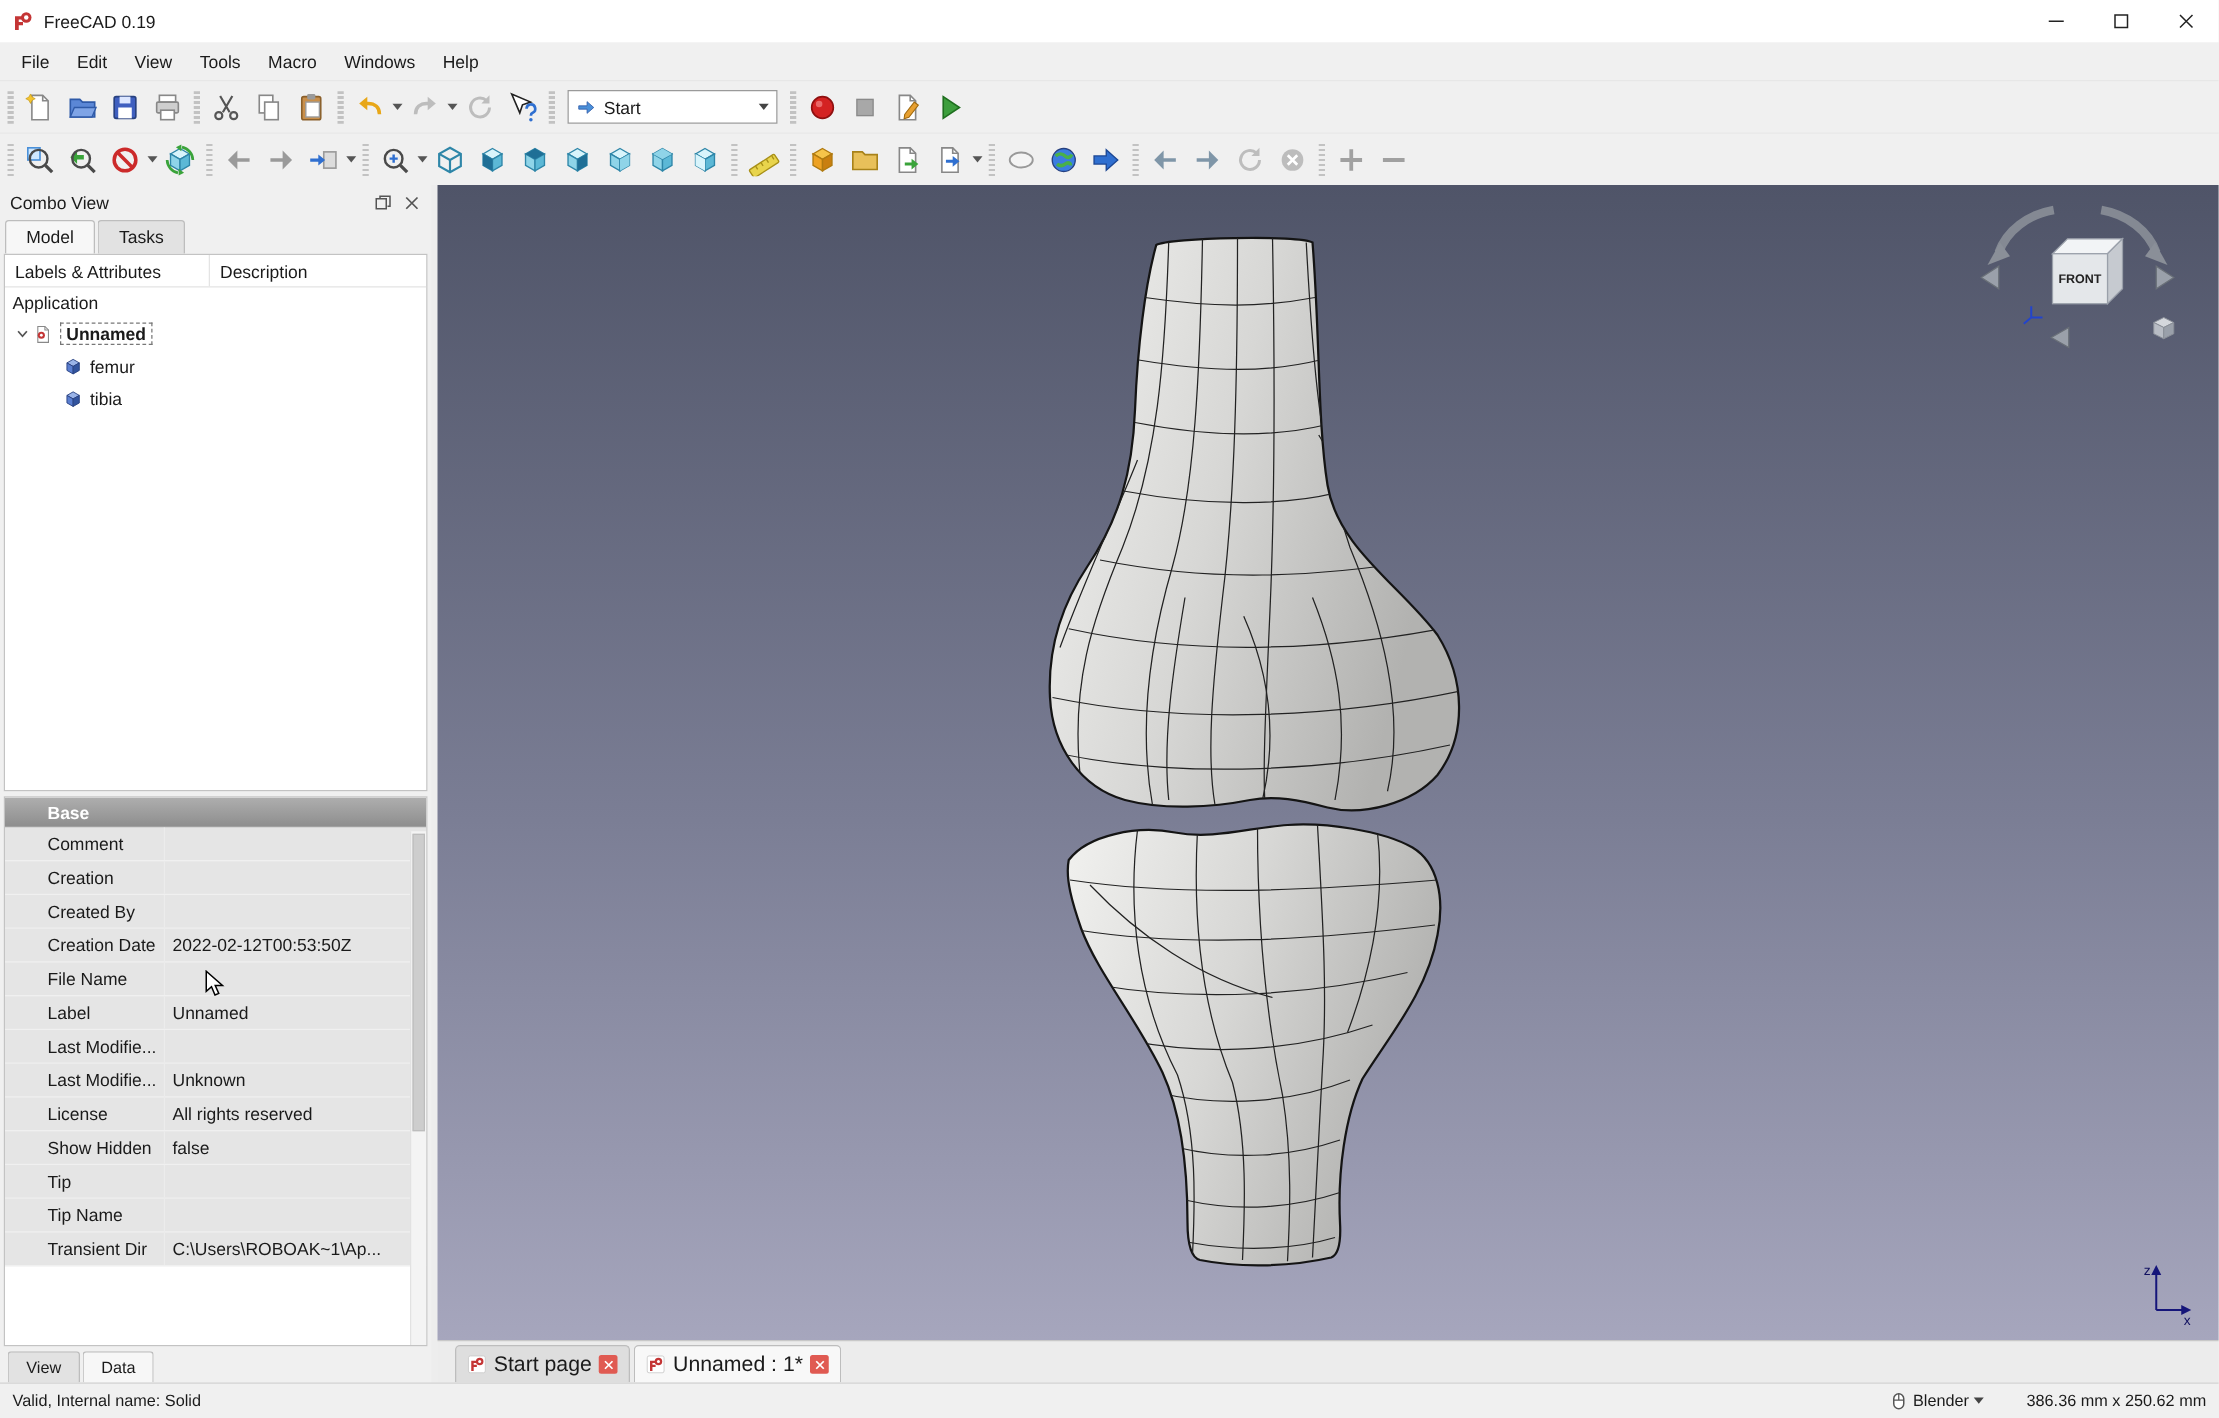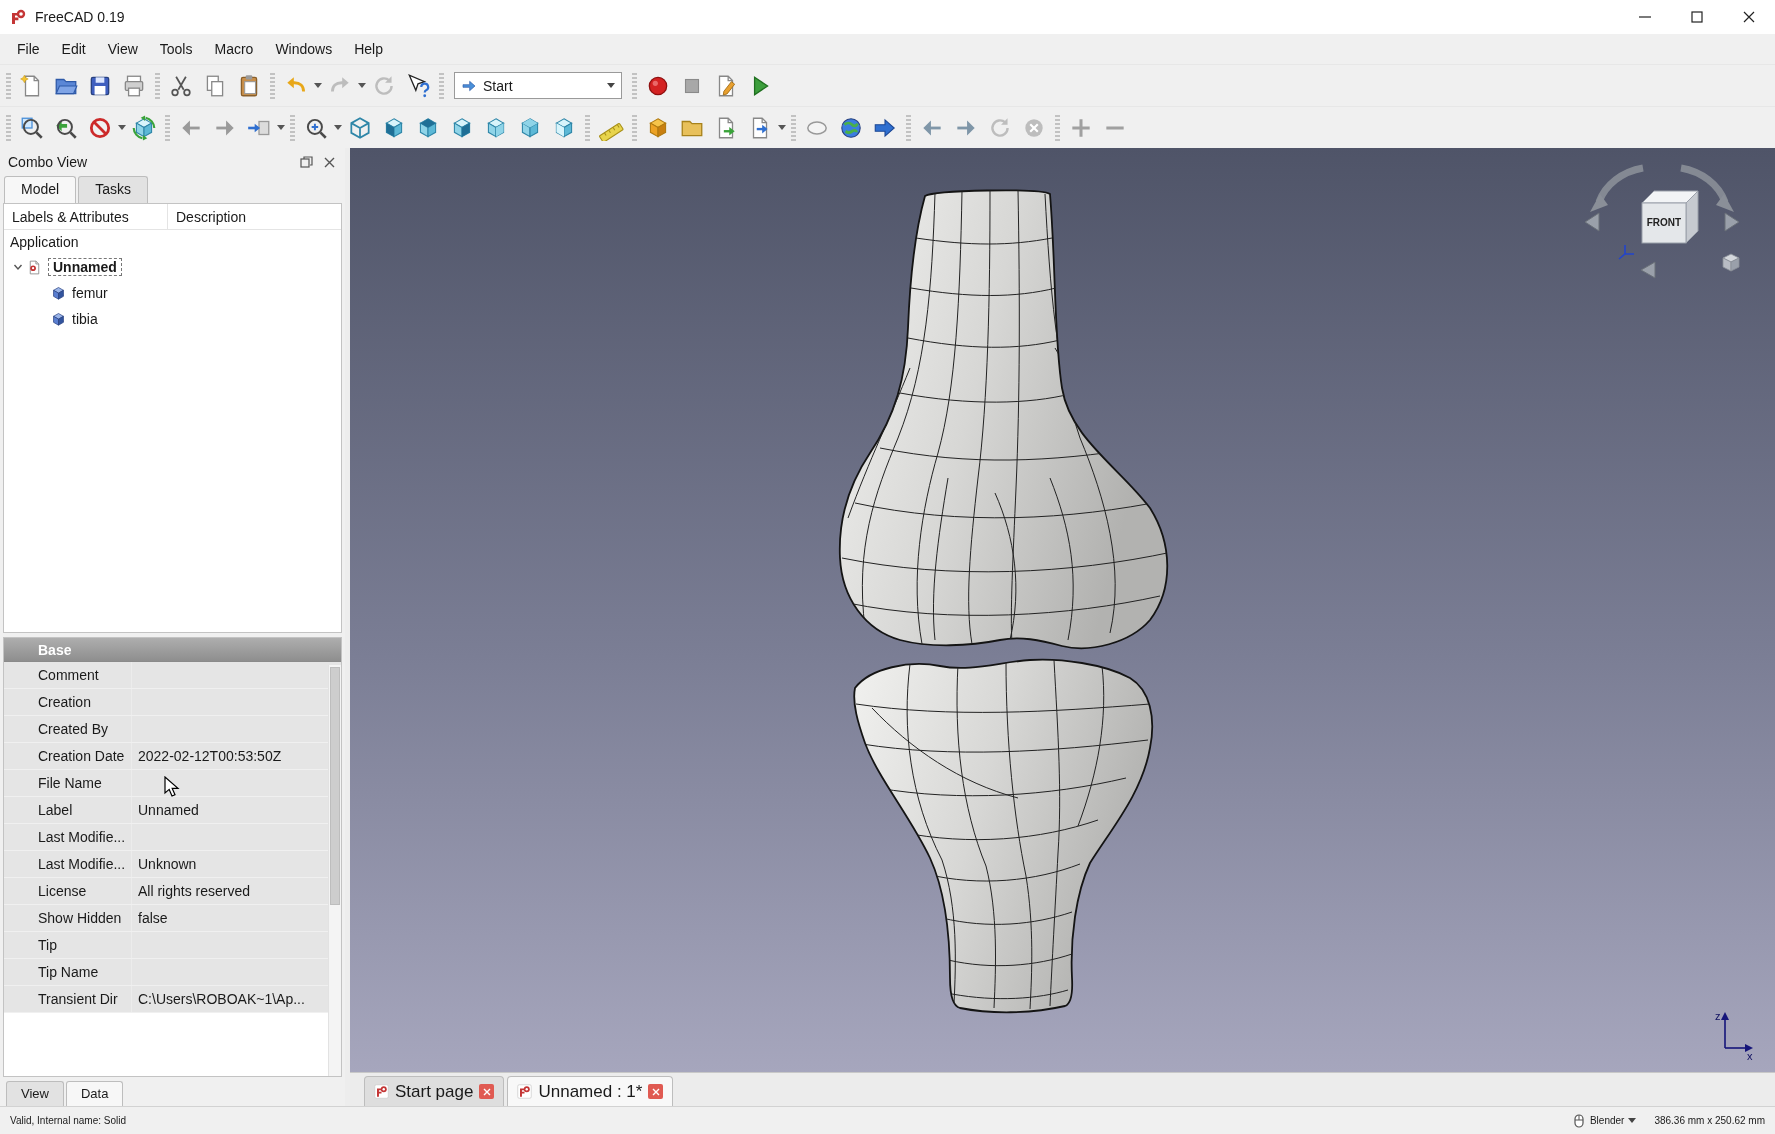--- a/index.html
+++ b/index.html
@@ -78,22 +78,22 @@
   .axis-ind { position:absolute; right:18px; bottom:10px; }
 
   .doc-tabs { height:34px; flex:0 0 auto; background:#ececec; border-top:1px solid #c8c8c8; display:flex; align-items:flex-end; padding-left:14px; }
   .dtab { height:30px; display:flex; align-items:center; gap:6px; padding:0 9px; border:1px solid #bdbdbd; border-bottom:none; background:#dedede; border-radius:4px 4px 0 0; margin-right:3px; font-size:17px; }
   .dtab.active { background:#f8f8f8; }
   .dtab svg.tab-ic { width:15px; height:15px; }
   .closebox { width:15px; height:15px; background:#e05a52; border-radius:2px; display:flex; align-items:center; justify-content:center; }
   .closebox svg { width:8px; height:8px; }
 
   
-  .statusbar { height:28px; flex:0 0 auto; background:#f0f0f0; border-top:1px solid #d2d2d2; display:flex; align-items:center; padding:0 10px; font-size:10px;text-align:right; }
-  .sb-right { margin-left:auto; display:flex; align-items:center; gap:18px; }
+  .statusbar { height:28px; flex:0 0 auto; background:#f0f0f0; border-top:1px solid #d2d2d2; display:flex; align-items:center; padding:0 10px; font-size:13px;text-align:right; }
+  .sb-right { margin-left:auto; display:flex; align-items:center; gap:34px; }
   .nav-style { display:flex; align-items:center; gap:4px; }
   .nav-style svg { width:14px; height:14px; }
   .nav-style .chev { width:0; height:0; border-left:4px solid transparent; border-right:4px solid transparent; border-top:5px solid #444; }
 
   .cursor { position:absolute; left:164px; top:776px; z-index:50; }
   .defs-hidden { position:absolute; width:0; height:0; overflow:hidden; }
 </style>
 </head>
 <body>
 

